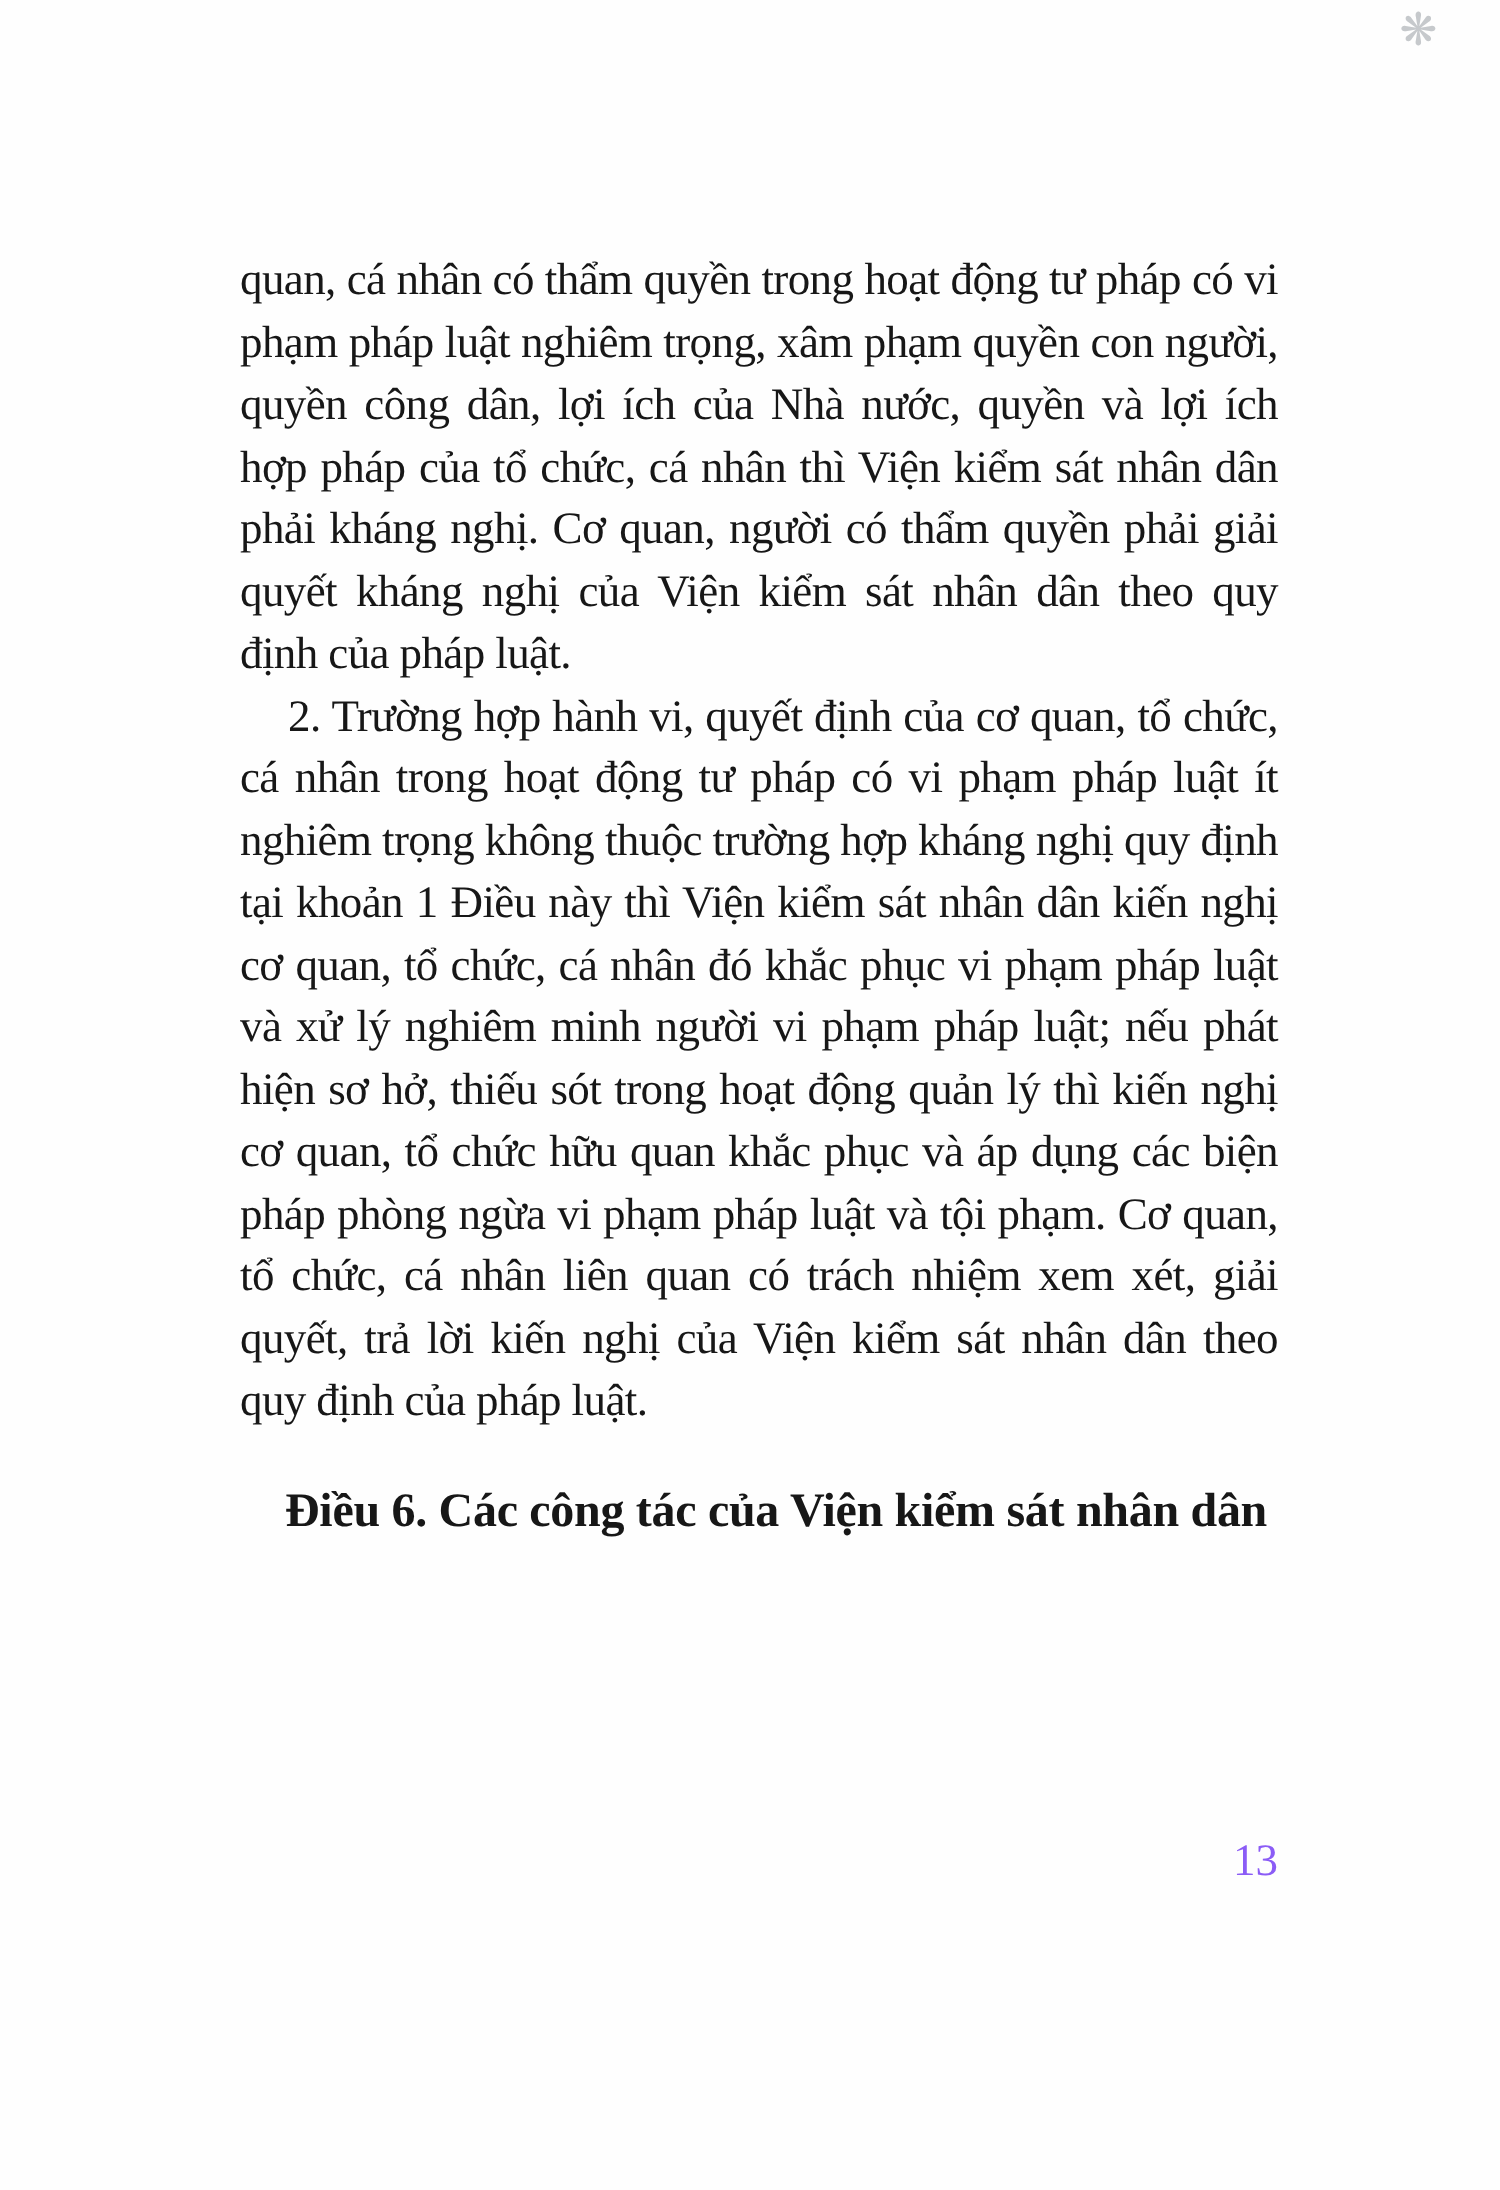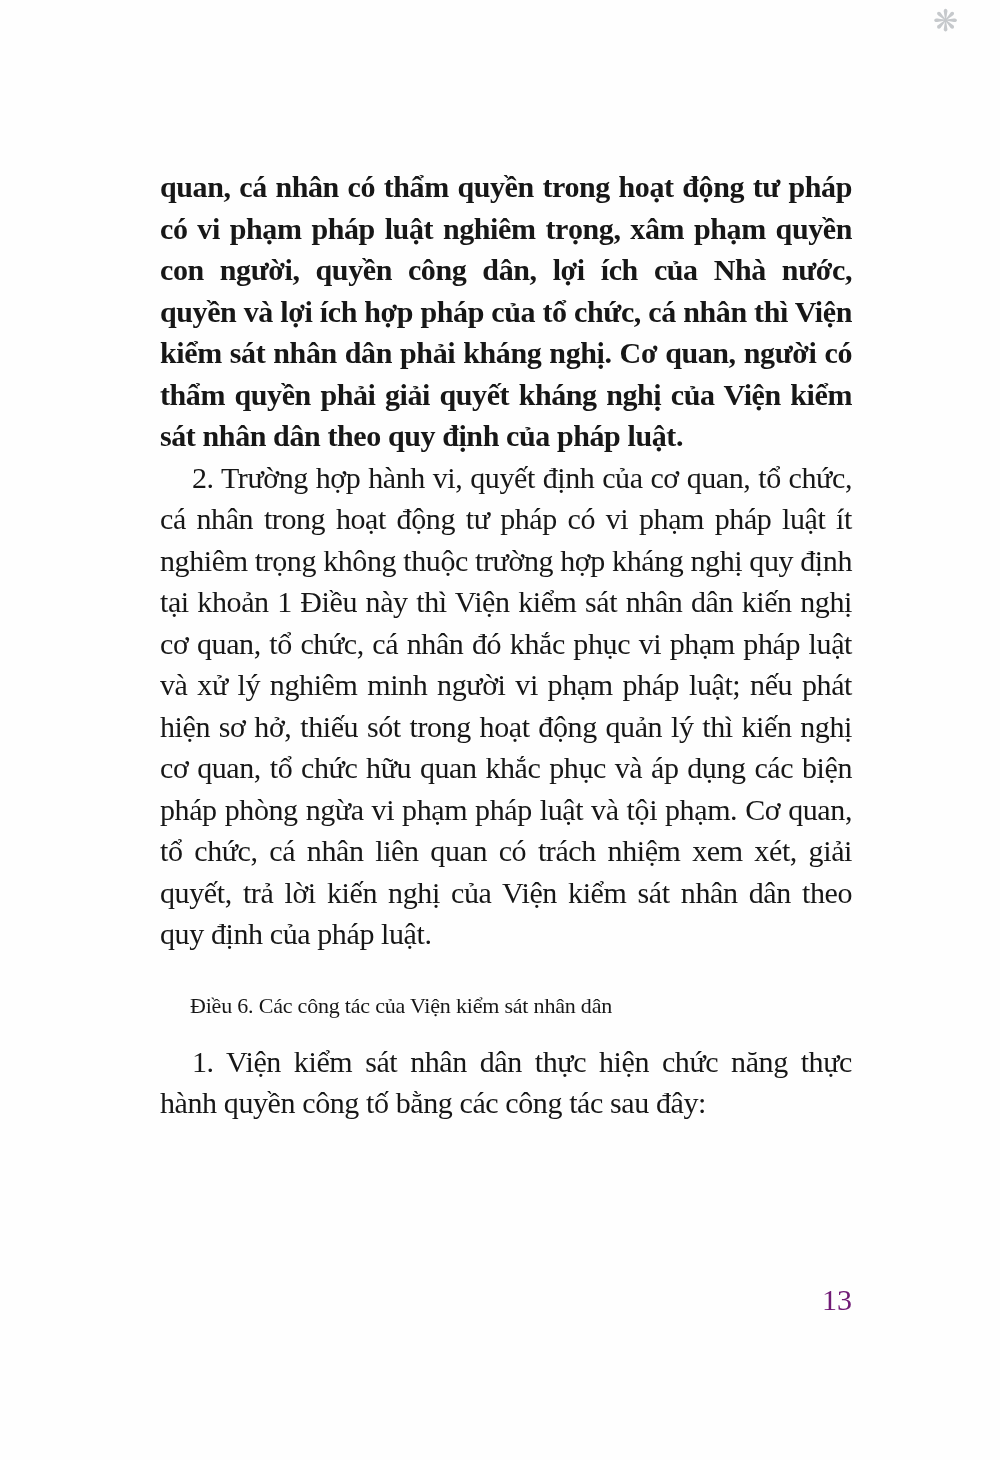--- a/index.html
+++ b/index.html
@@ -35,57 +35,55 @@
   .content p {
     margin: 0;
     font-size: 30px;
     line-height: 41.5px;
     letter-spacing: -0.4px;
     text-align: justify;
     text-indent: 32px;
   }
   .content p.no-indent {
     text-indent: 0;
-    font-weight: bold;
   }
   .content h2.article-heading {
     margin: 30px 0 14px 0;
-    font-size: 22px;
+    font-size: 32px;
     line-height: 42px;
-    font-weight: normal;
+    font-weight: bold;
     text-indent: 30px;
     white-space: nowrap;
     letter-spacing: -0.2px;
   }
   .page-number {
     position: absolute;
     left: 160px;
-    top: 1283px;
+    top: 1224px;
     width: 692px;
     text-align: right;
     font-size: 30px;
     line-height: 34px;
-    color: #701a75;
+    color: #8b5cf6;
   }
 </style>
 </head>
 <body>
 
 <div class="page">
 
   <span class="deco-icon">❋</span>
 
   <div class="content">
 
     <p class="no-indent">quan, cá nhân có thẩm quyền trong hoạt động tư pháp có vi phạm pháp luật nghiêm trọng, xâm phạm quyền con người, quyền công dân, lợi ích của Nhà nước, quyền và lợi ích hợp pháp của tổ chức, cá nhân thì Viện kiểm sát nhân dân phải kháng nghị. Cơ quan, người có thẩm quyền phải giải quyết kháng nghị của Viện kiểm sát nhân dân theo quy định của pháp luật.</p>
 
     <p>2. Trường hợp hành vi, quyết định của cơ quan, tổ chức, cá nhân trong hoạt động tư pháp có vi phạm pháp luật ít nghiêm trọng không thuộc trường hợp kháng nghị quy định tại khoản 1 Điều này thì Viện kiểm sát nhân dân kiến nghị cơ quan, tổ chức, cá nhân đó khắc phục vi phạm pháp luật và xử lý nghiêm minh người vi phạm pháp luật; nếu phát hiện sơ hở, thiếu sót trong hoạt động quản lý thì kiến nghị cơ quan, tổ chức hữu quan khắc phục và áp dụng các biện pháp phòng ngừa vi phạm pháp luật và tội phạm. Cơ quan, tổ chức, cá nhân liên quan có trách nhiệm xem xét, giải quyết, trả lời kiến nghị của Viện kiểm sát nhân dân theo quy định của pháp luật.</p>
 
     <h2 class="article-heading">Điều 6. Các công tác của Viện kiểm sát nhân dân</h2>
 
-    <p>1. Viện kiểm sát nhân dân thực hiện chức năng thực hành quyền công tố bằng các công tác sau đây:</p>
 
 
   </div>
 
   <div class="page-number">13</div>
 
 </div>
 
 </body></html>

